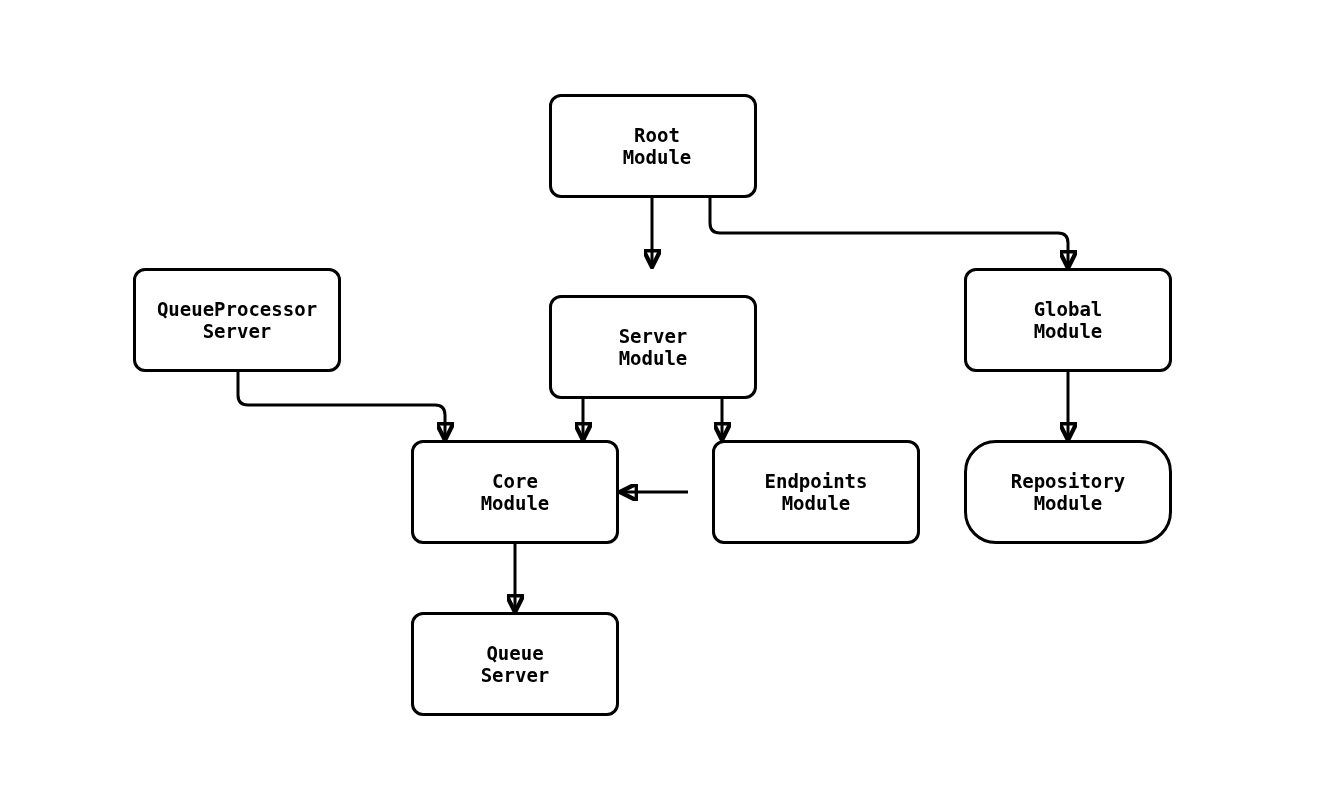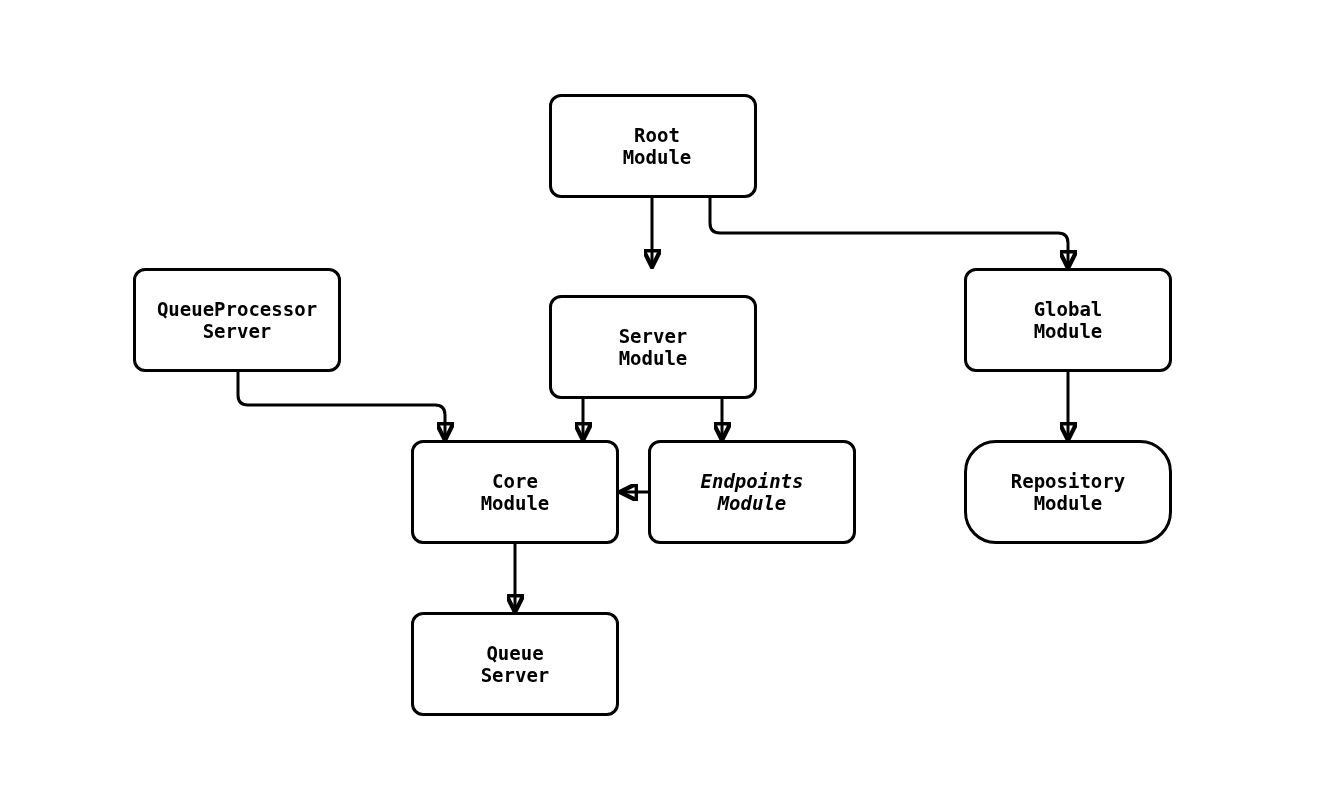--- a/index.html
+++ b/index.html
@@ -46,21 +46,21 @@
     font-size: 19px;
     line-height: 22px;
     color: #000000;
   }
   
   .node-root          { left: 549px; top: 94px; padding-left: 8px;  }
   .node-queueprocessor{ left: 133px; top: 268px; }
   .node-server        { left: 549px; top: 268px; margin-top: 27px; }
   .node-global        { left: 964px; top: 268px; }
   .node-core          { left: 411px; top: 440px; }
-  .node-endpoints     { left: 648px; top: 440px; font-style: italic; }
+  .node-endpoints     { left: 712px; top: 440px; }
   .node-repository    { left: 964px; top: 440px; border-radius: 32px; }
   .node-queue         { left: 411px; top: 612px; }
 </style>
 </head>
 <body>
 
 <div class="canvas">
 
   <svg class="edge-layer" width="1337" height="809" viewBox="0 0 1337 809" xmlns="http://www.w3.org/2000/svg">
     <defs>

